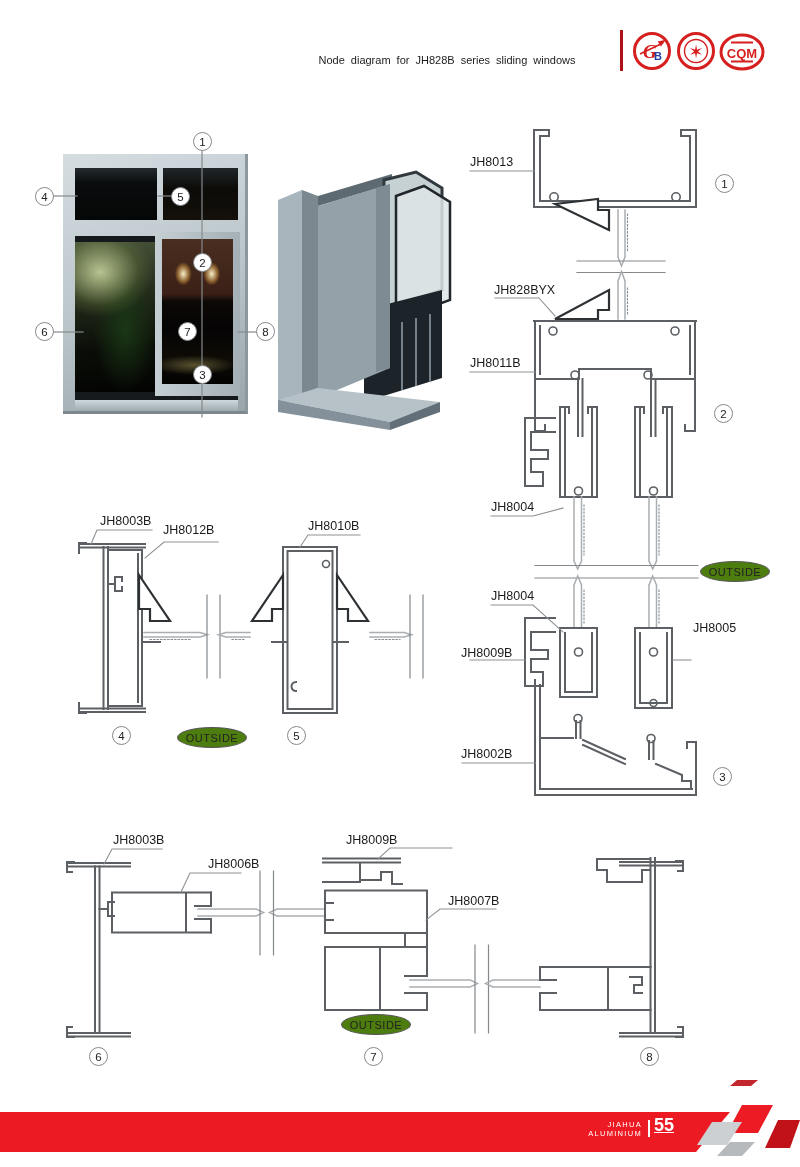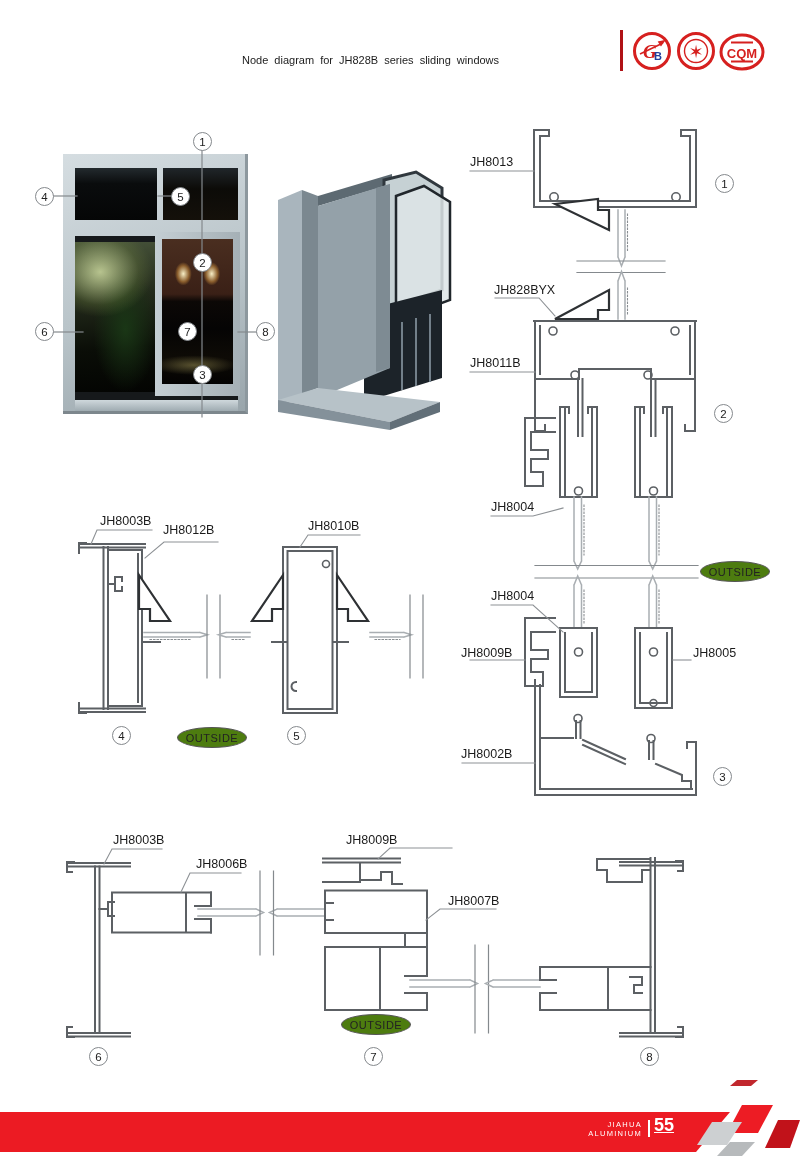--- a/index.html
+++ b/index.html
@@ -6,21 +6,21 @@
   html,body { background:#fff; }
   .page {
     position:relative; width:800px; height:1167px; background:#fff;
     font-family:"Liberation Sans", sans-serif; overflow:hidden;
   }
   .abs { position:absolute; }
 
   
   .title-cn { left:250px; top:24px; width:362px; text-align:right;
     font-size:26px; font-weight:bold; color:#101010; letter-spacing:1px; }
-  .title-en { left:242px; top:54px; width:362px; text-align:left;
+  .title-en { left:266px; top:54px; width:362px; text-align:center;
     font-size:11px; color:#1c1c1c; word-spacing:3px; }
   .hdr-divider { left:620px; top:30px; width:3px; height:41px; background:#b01116; }
 
   
   .lbl { position:absolute; font-size:12.5px; color:#1b1b1b; white-space:nowrap; }
   .co { position:absolute; width:19px; height:19px; border:1.5px solid #85898d;
     border-radius:50%; background:#fff; color:#222; font-size:11.5px;
     display:flex; align-items:center; justify-content:center; z-index:5; }
   .outside { position:absolute; width:70px; height:21px; border:1.3px solid #555;
     border-radius:50%; background:#4d7c0f; color:#222; font-size:11px; letter-spacing:.5px;
@@ -207,21 +207,21 @@
     <path class="leader" d="M218,540 H236"></path>
     <path class="leader" d="M7,643 H80"></path>
   </svg>
 
   <div class="lbl" style="left:470px;top:155px">JH8013</div>
   <div class="lbl" style="left:494px;top:283px">JH828BYX</div>
   <div class="lbl" style="left:470px;top:356px">JH8011B</div>
   <div class="lbl" style="left:491px;top:500px">JH8004</div>
   <div class="lbl" style="left:491px;top:589px">JH8004</div>
   <div class="lbl" style="left:461px;top:646px">JH8009B</div>
-  <div class="lbl" style="left:693px;top:646px">JH8005</div>
+  <div class="lbl" style="left:693px;top:621px">JH8005</div>
   <div class="lbl" style="left:461px;top:747px">JH8002B</div>
   <div class="co" style="left:715px;top:174px">1</div>
   <div class="co" style="left:714px;top:404px">2</div>
   <div class="co" style="left:713px;top:767px">3</div>
   <div class="outside" style="left:700px;top:561px">OUTSIDE</div>
 
   <svg class="abs dwg" style="left:60px;top:500px" width="370" height="260" viewBox="0 0 370 260">
 
     <path d="M20,44 H85 M20,47.5 H85 M26,43 H19 V53"></path>
     <path d="M20,212 H85 M20,208.5 H85 M26,213 H19 V203"></path>
@@ -285,21 +285,21 @@
     <path d="M490,142 H600.5 M490,185 H600.5 M490,142 V155 M490,168 V185 M490,155 H506 M490,168 H506 M558,142 V185"></path>
     <path d="M580,152 H592 V160 H584 V168 H592"></path>
 
     <path class="leader" d="M112,24 H62 L54,39"></path>
     <path class="leader" d="M191,48 H140 L131,67"></path>
     <path class="leader" d="M402,23 H340 L328,34"></path>
     <path class="leader" d="M446,84 H390 L376,95"></path>
   </svg>
 
   <div class="lbl" style="left:113px;top:833px">JH8003B</div>
-  <div class="lbl" style="left:196px;top:857px">JH8006B</div>
+  <div class="lbl" style="left:208px;top:857px">JH8006B</div>
   <div class="lbl" style="left:346px;top:833px">JH8009B</div>
   <div class="lbl" style="left:448px;top:894px">JH8007B</div>
   <div class="co" style="left:89px;top:1047px">6</div>
   <div class="co" style="left:364px;top:1047px">7</div>
   <div class="co" style="left:640px;top:1047px">8</div>
   <div class="outside" style="left:341px;top:1014px">OUTSIDE</div>
 
   <div class="abs foot-band"></div>
   <div class="abs foot-brand">
     <div>JIAHUA</div>

